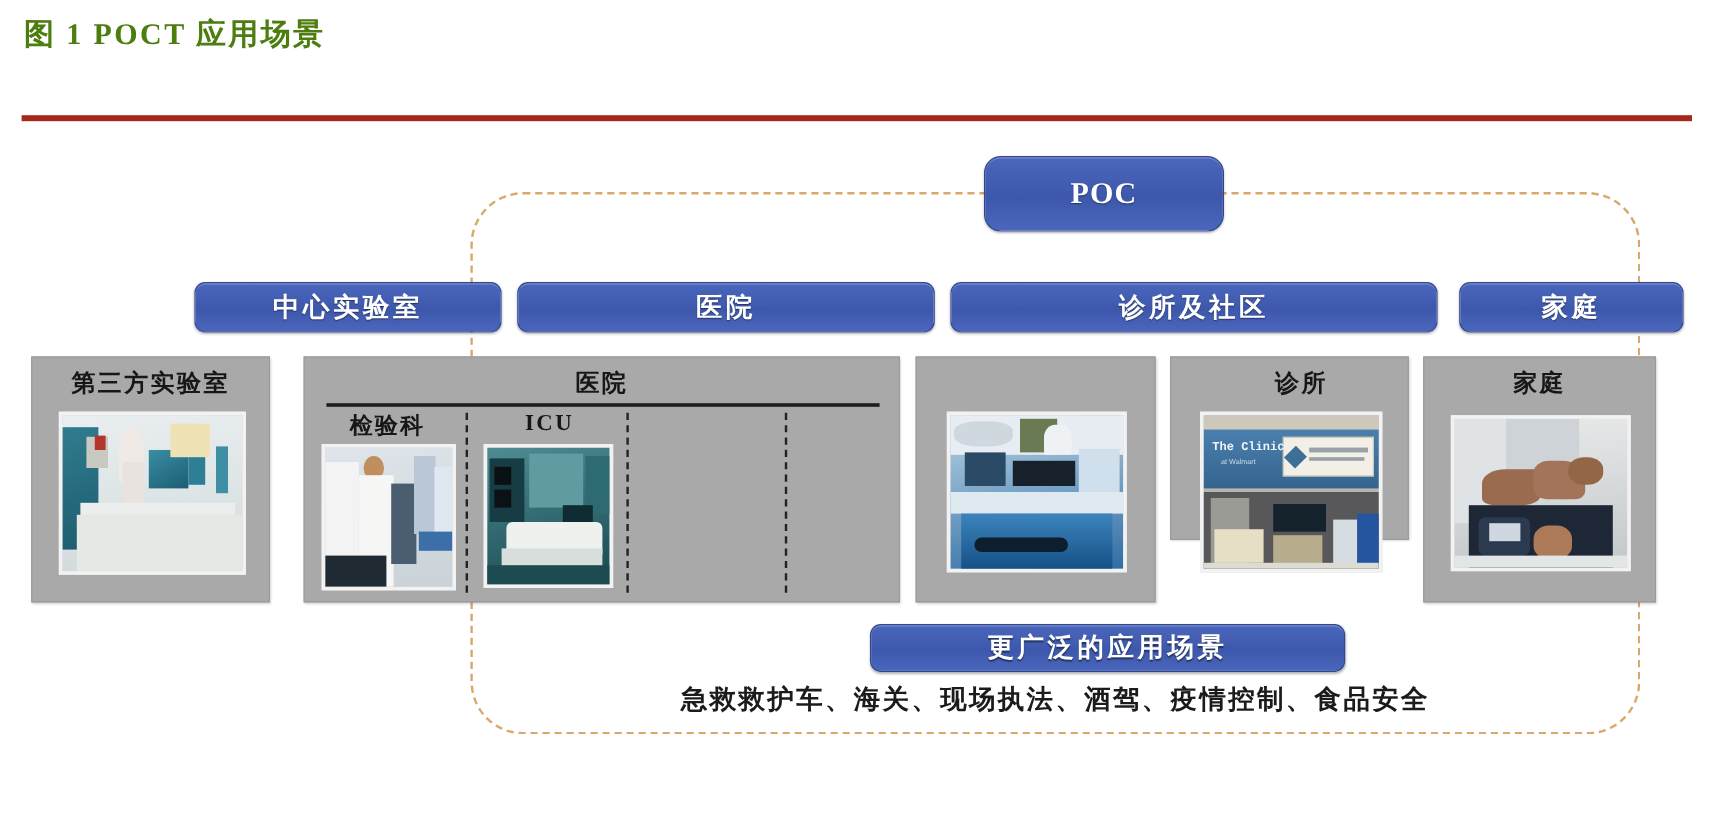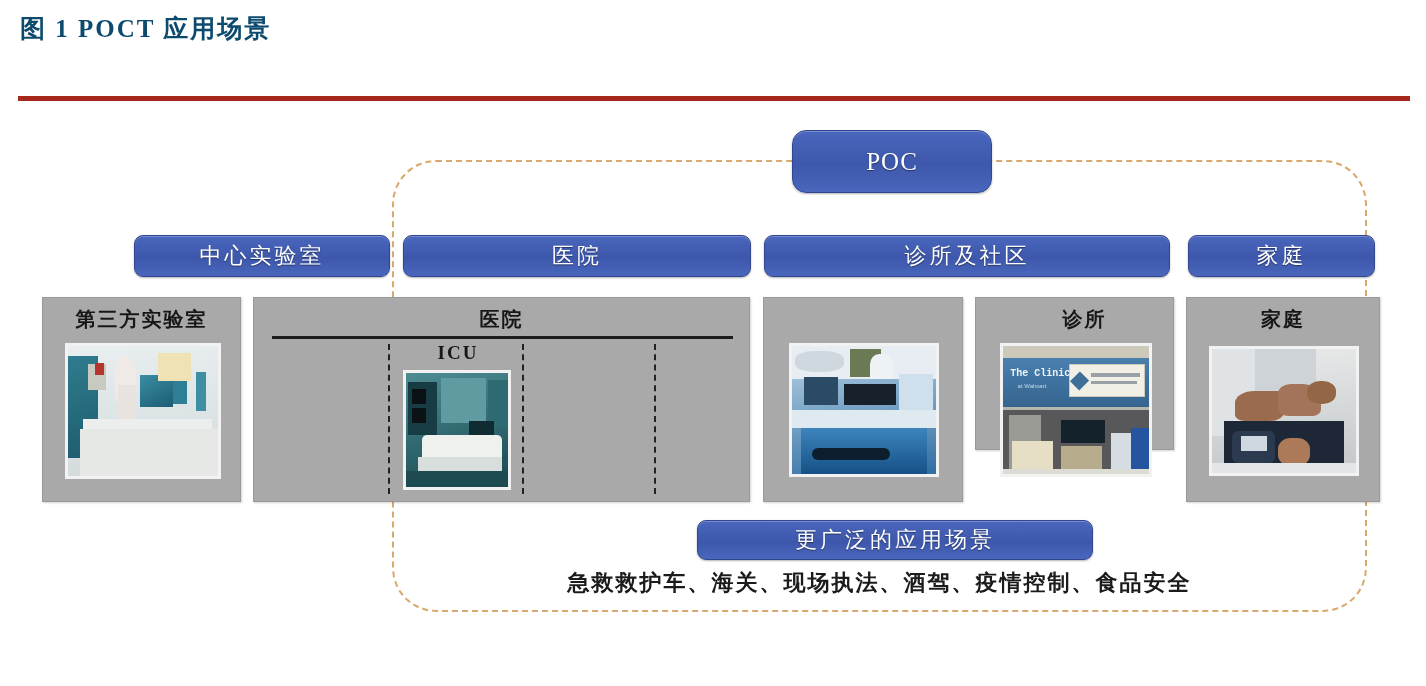--- a/index.html
+++ b/index.html
@@ -4,21 +4,21 @@
 <style>
   html,body{margin:0;padding:0;}
   body{
     width:1426px;height:686px;background:#ffffff;
     font-family:"Liberation Serif","DejaVu Serif",serif;
     overflow:hidden;position:relative;
   }
   
   #figure-title{
     position:absolute;left:20px;top:12px;
-    font-size:25px;font-weight:bold;color:#0c4a6e;
+    font-size:25px;font-weight:bold;color:#4d7c0f;
     letter-spacing:2px;white-space:nowrap;
   }
   #title-rule{
     position:absolute;left:18px;top:96px;width:1392px;height:5px;
     background:#a6271c;
   }
   
   #poc-scope{
     position:absolute;left:392px;top:160px;width:975px;height:452px;
     border:2px dashed #d9a86c;border-radius:44px;
@@ -29,22 +29,23 @@
   .blue-pill{
     position:absolute;
     background:linear-gradient(180deg,#4a67bd 0%,#3d57ab 55%,#4a67bd 100%);
     border:1px solid #30468e;
     border-radius:9px;
     box-shadow:0 1px 2px rgba(0,0,0,.30), inset 0 1px 0 rgba(255,255,255,.25);
     color:#ffffff;
     display:flex;align-items:center;justify-content:center;
     text-align:center;white-space:nowrap;
     font-family:"Liberation Serif","DejaVu Serif",serif;
-    font-weight:normal;
+    font-weight:bold;
     text-shadow:0 1px 1px rgba(0,0,0,.45);
+    margin-left:28px;
   }
   #poc-node{left:792px;top:130px;width:198px;height:61px;font-size:25px;border-radius:14px;letter-spacing:1px;}
   #cat-center{left:134px;top:235px;width:254px;height:40px;font-size:22px;letter-spacing:3px;}
   #cat-hospital{left:403px;top:235px;width:346px;height:40px;font-size:22px;letter-spacing:3px;}
   #cat-clinic{left:764px;top:235px;width:404px;height:40px;font-size:22px;letter-spacing:3px;}
   #cat-home{left:1188px;top:235px;width:185px;height:40px;font-size:22px;letter-spacing:3px;}
   #broader-pill{left:697px;top:520px;width:394px;height:38px;font-size:22px;letter-spacing:3px;}
 
   
   .gray-panel{
@@ -53,21 +54,21 @@
     border:1px solid #9a9a9a;
     box-sizing:border-box;
     box-shadow:1px 1px 2px rgba(0,0,0,.18);
   }
   .panel-title{
     width:100%;text-align:center;
     font-size:20px;font-weight:bold;color:#171717;
     letter-spacing:2px;margin-top:8px;white-space:nowrap;
     font-family:"Liberation Serif","DejaVu Serif",serif;
   }
-  #panel-third-party{left:42px;width:199px;height:205px;}
+  #panel-third-party{left:26px;width:199px;height:205px;}
   #panel-hospital{left:253px;width:497px;height:205px;}
   #panel-community{left:763px;width:200px;height:205px;}
   #panel-clinic{left:975px;width:199px;height:153px;padding-left:20px;}
   #panel-home{left:1186px;width:194px;height:205px;}
 
   
   .photo{
     position:absolute;background:#d8d8d8;
     border:3px solid #f2f2f2;
     box-sizing:border-box;
@@ -139,20 +140,34 @@
     <i style="left:60%;top:5%;width:22%;height:22%;background:#efe3b6;"></i>
     <i style="left:10%;top:56%;width:86%;height:12%;background:#eceeed;"></i>
     <i style="left:8%;top:64%;width:92%;height:36%;background:#e6e8e6;"></i>
   </div>
 </div>
 
 <div class="gray-panel" id="panel-hospital">
   <div class="panel-title">医院</div>
   <div id="hospital-divider"></div>
 
+  <div class="sub-col" style="left:10px;">
+    <div class="sub-label">检验科</div>
+    <div class="photo" style="left:4px;top:28px;width:112px;height:122px;">
+      <i style="left:0;top:0;width:100%;height:100%;background:linear-gradient(170deg,#dfe5ea,#c9d2d8);"></i>
+      <i style="left:0;top:10%;width:26%;height:90%;background:#f2f3f2;"></i>
+      <i style="left:30%;top:6%;width:16%;height:17%;background:#c08f5e;border-radius:50%;"></i>
+      <i style="left:26%;top:20%;width:28%;height:80%;background:#f6f6f4;"></i>
+      <i style="left:52%;top:26%;width:20%;height:58%;background:#4b5e70;"></i>
+      <i style="left:70%;top:6%;width:17%;height:56%;background:#b9c7d6;"></i>
+      <i style="left:86%;top:14%;width:14%;height:60%;background:#dfe8f0;"></i>
+      <i style="left:0;top:78%;width:48%;height:22%;background:#1f2a33;"></i>
+      <i style="left:74%;top:60%;width:26%;height:14%;background:#3c6ea8;"></i>
+    </div>
+  </div>
   <div class="vsep" style="left:134px;"></div>
 
   <div class="sub-col" style="left:145px;">
     <div class="sub-label">ICU</div>
     <div class="photo" style="left:4px;top:28px;width:108px;height:120px;">
       <i style="left:0;top:0;width:100%;height:100%;background:linear-gradient(165deg,#4e8c93,#17484f);"></i>
       <i style="left:2%;top:8%;width:28%;height:46%;background:#173c44;"></i>
       <i style="left:6%;top:14%;width:14%;height:13%;background:#0a1013;"></i>
       <i style="left:6%;top:31%;width:14%;height:13%;background:#0b1114;"></i>
       <i style="left:34%;top:4%;width:44%;height:40%;background:#5f9ba1;"></i>

